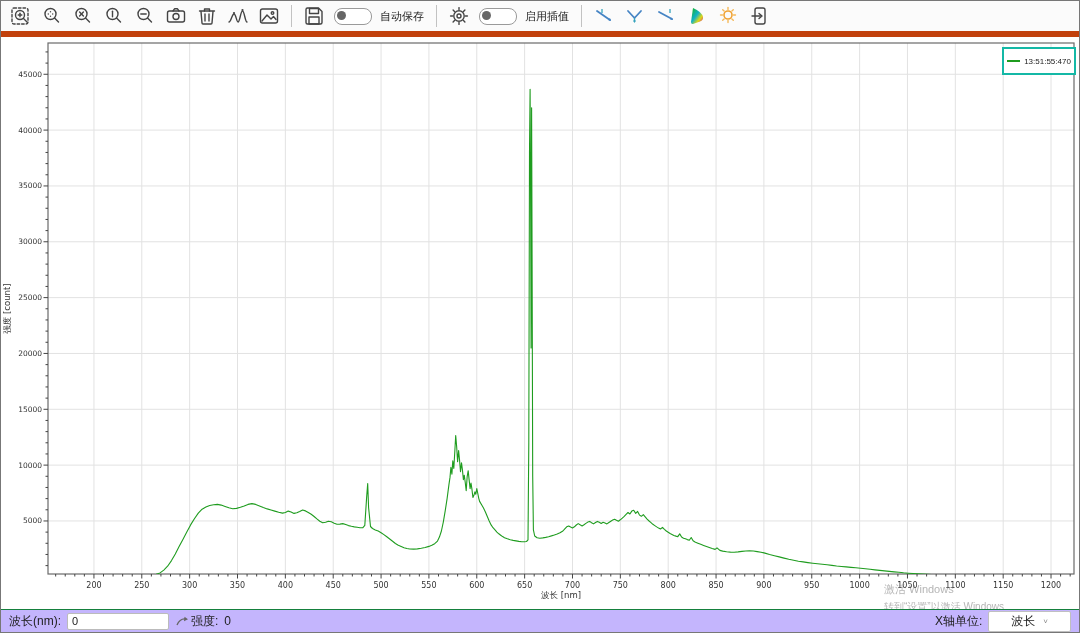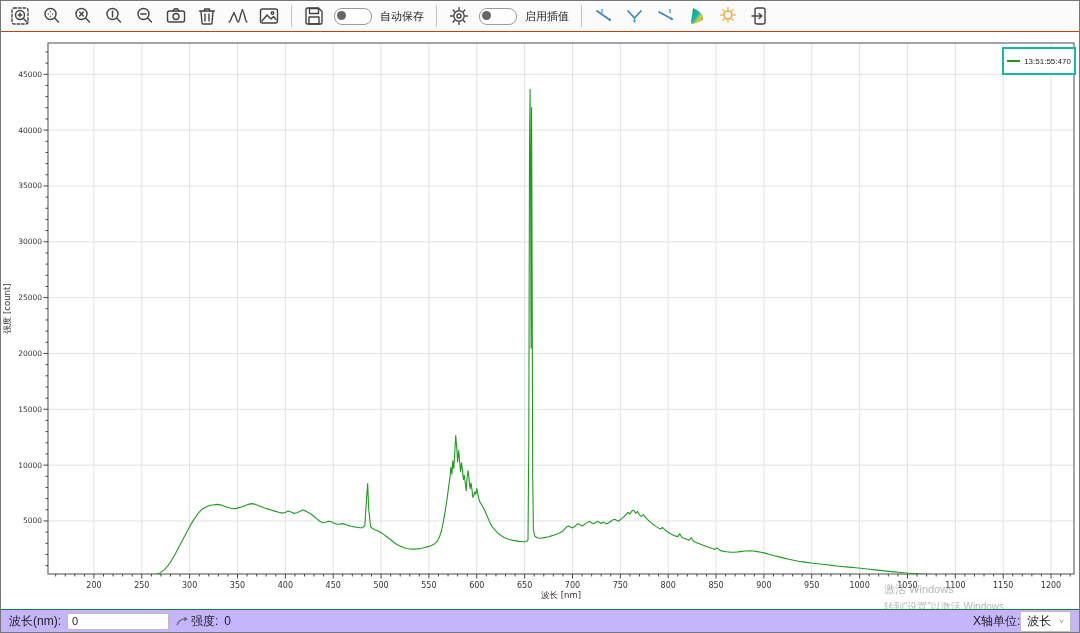--- a/index.html
+++ b/index.html
@@ -1,38 +1,38 @@
 <!DOCTYPE html>
 <html><head>
 <meta charset="utf-8">
 <style>
   html,body{margin:0;padding:0;background:#d9d9d9;font-family:"Liberation Sans","DejaVu Sans",sans-serif;}
   #app{position:relative;width:1080px;height:633px;background:#ffffff;border:1px solid #777;box-sizing:border-box;overflow:hidden;}
   
-  #toolbar{position:absolute;top:0;left:0;right:0;height:30px;background:#fbfbfb;border-bottom:1px solid #c2410c;display:flex;align-items:center;padding:0 6px;gap:3px;z-index:5;}
+  #toolbar{position:absolute;top:0;left:0;right:0;height:30px;background:#fbfbfb;border-bottom:6px solid #c2410c;display:flex;align-items:center;padding:0 6px;gap:3px;z-index:5;}
   .tbtn{width:28px;height:26px;display:flex;align-items:center;justify-content:center;border-radius:3px;cursor:pointer;flex:0 0 auto;}
   .tsep{width:1px;height:22px;background:#c2c2c2;margin:0 5px;flex:0 0 auto;}
   .tlabel{font-size:11px;color:#222;margin:0 4px 0 2px;white-space:nowrap;}
   .toggle{width:36px;height:15px;border:1px solid #9a9a9a;border-radius:8px;background:#fff;position:relative;margin:0 3px;cursor:pointer;flex:0 0 auto;}
   .toggle .knob{position:absolute;left:2px;top:2px;width:9px;height:9px;border-radius:50%;background:#666;}
   .icon-stroke{stroke:#444;fill:none;stroke-width:1.4;stroke-linecap:round;stroke-linejoin:round;}
   
   #chart-svg{position:absolute;left:0;top:0;z-index:1;}
   #legend{position:absolute;left:1001px;top:46px;width:70px;height:24px;background:#fff;border:2px solid #14b8a6;display:flex;align-items:center;justify-content:center;gap:4px;z-index:2;}
   #legend .swatch{width:13px;height:2px;background:#1f9c1f;}
   #legend .ltext{font-size:8px;color:#222;white-space:nowrap;}
   
   #watermark{position:absolute;left:883px;top:582px;color:rgba(118,118,118,0.55);z-index:3;pointer-events:none;line-height:1.1;}
   #watermark .w1{font-size:11px;}
   #watermark .w2{font-size:10px;margin-top:6px;}
   
   #statusbar{position:absolute;left:0;right:0;bottom:0;height:22px;background:#c4b5fd;border-top:1px solid #15803d;display:flex;align-items:center;padding:0 8px;font-size:12px;color:#222;z-index:6;}
   #wl-input{width:92px;height:15px;border:1px solid #bbb;border-radius:2px;background:#fff;font-size:11px;padding:0 4px;margin:0 6px;color:#222;}
   #statusbar .spacer{flex:1;}
-  #xunit-combo{display:flex;align-items:center;gap:8px;background:#fff;border:1px solid #c0c0c0;border-radius:2px;padding:1px 6px;cursor:pointer;}
+  #xunit-combo{display:flex;align-items:center;gap:8px;background:#fff;border:1px solid #c0c0c0;border-radius:2px;padding:1px 22px;margin-left:6px;cursor:pointer;}
   #xunit-combo .chev{font-size:8px;color:#888;}
 </style>
 </head>
 <body>
 
 <div id="app">
 
   <div id="toolbar">
     <div class="tbtn">
       <svg width="22" height="22" viewBox="0 0 22 22">

